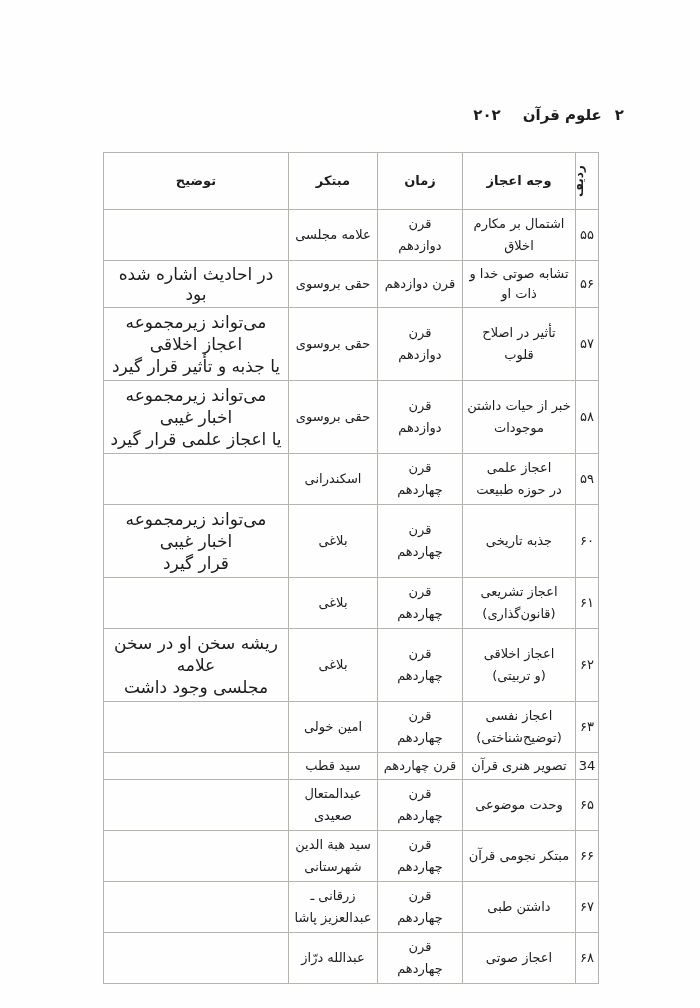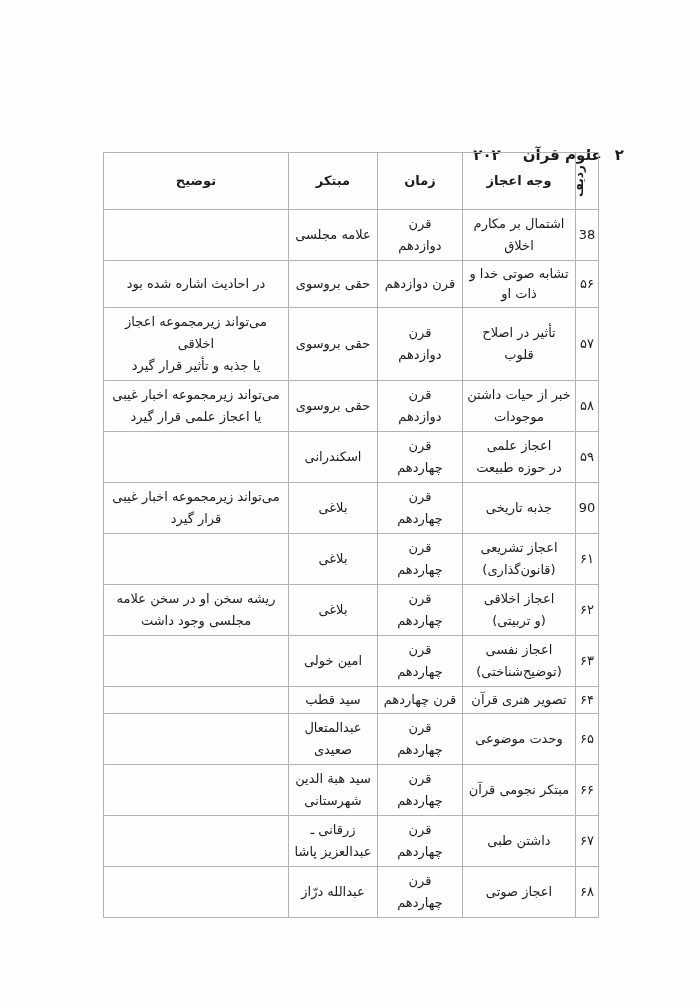--- a/index.html
+++ b/index.html
@@ -19,21 +19,21 @@
   .running-header {
     position: absolute;
     top: 106px;
     right: 76px;
     direction: ltr;
     display: flex;
     align-items: baseline;
     font-weight: bold;
     font-size: 15px;
   }
-  .running-header .pagenum { margin-right: 22px; letter-spacing: 1px; margin-top: 40px; }
+  .running-header .pagenum { margin-right: 22px; letter-spacing: 1px; }
   .running-header .vol { margin-left: 13px; }
 
   table.miracles {
     position: absolute;
     top: 152px;
     left: 103px;
     width: 495px;
     border-collapse: collapse;
     table-layout: fixed;
     direction: rtl;
@@ -58,21 +58,21 @@
   }
   thead th { height: 50px; font-weight: bold; white-space: nowrap; }
   td.radif { font-size: 13px; padding: 0; }
   .vertical-label {
     display: inline-block;
     transform: rotate(-90deg);
     font-weight: bold;
     font-size: 12px;
     white-space: nowrap;
   }
-  td.note { font-size: 13px; }
+  td.note { font-size: 17px; }
   tr.short td { line-height: 20px; }
 </style>
 </head>
 <body>
 
 <div class="page">
 
   <div class="running-header">
     <span class="pagenum">۲۰۲</span>
     <span class="title">علوم قرآن</span>
@@ -91,21 +91,21 @@
       <tr>
         <th><span class="vertical-label">ردیف</span></th>
         <th>وجه اعجاز</th>
         <th>زمان</th>
         <th>مبتکر</th>
         <th>توضیح</th>
       </tr>
     </thead>
     <tbody>
       <tr>
-        <td class="radif">38</td>
+        <td class="radif">۵۵</td>
         <td class="aspect">اشتمال بر مکارم اخلاق</td>
         <td class="time">قرن
 دوازدهم</td>
         <td class="inno">علامه مجلسی</td>
         <td class="note"></td>
       </tr>
       <tr class="short">
         <td class="radif">۵۶</td>
         <td class="aspect">تشابه صوتی خدا و ذات او</td>
         <td class="time">قرن دوازدهم</td>
@@ -134,21 +134,21 @@
       <tr>
         <td class="radif">۵۹</td>
         <td class="aspect">اعجاز علمی
 در حوزه طبیعت</td>
         <td class="time">قرن
 چهاردهم</td>
         <td class="inno">اسکندرانی</td>
         <td class="note"></td>
       </tr>
       <tr>
-        <td class="radif">90</td>
+        <td class="radif">۶۰</td>
         <td class="aspect">جذبه تاریخی</td>
         <td class="time">قرن
 چهاردهم</td>
         <td class="inno">بلاغی</td>
         <td class="note">می‌تواند زیرمجموعه اخبار غیبی
 قرار گیرد</td>
       </tr>
       <tr>
         <td class="radif">۶۱</td>
         <td class="aspect">اعجاز تشریعی
@@ -171,21 +171,21 @@
       <tr>
         <td class="radif">۶۳</td>
         <td class="aspect">اعجاز نفسی
 (توضیح‌شناختی)</td>
         <td class="time">قرن
 چهاردهم</td>
         <td class="inno">امین خولی</td>
         <td class="note"></td>
       </tr>
       <tr class="short">
-        <td class="radif">۶۴</td>
+        <td class="radif">34</td>
         <td class="aspect">تصویر هنری قرآن</td>
         <td class="time">قرن چهاردهم</td>
         <td class="inno">سید قطب</td>
         <td class="note"></td>
       </tr>
       <tr>
         <td class="radif">۶۵</td>
         <td class="aspect">وحدت موضوعی</td>
         <td class="time">قرن
 چهاردهم</td>

